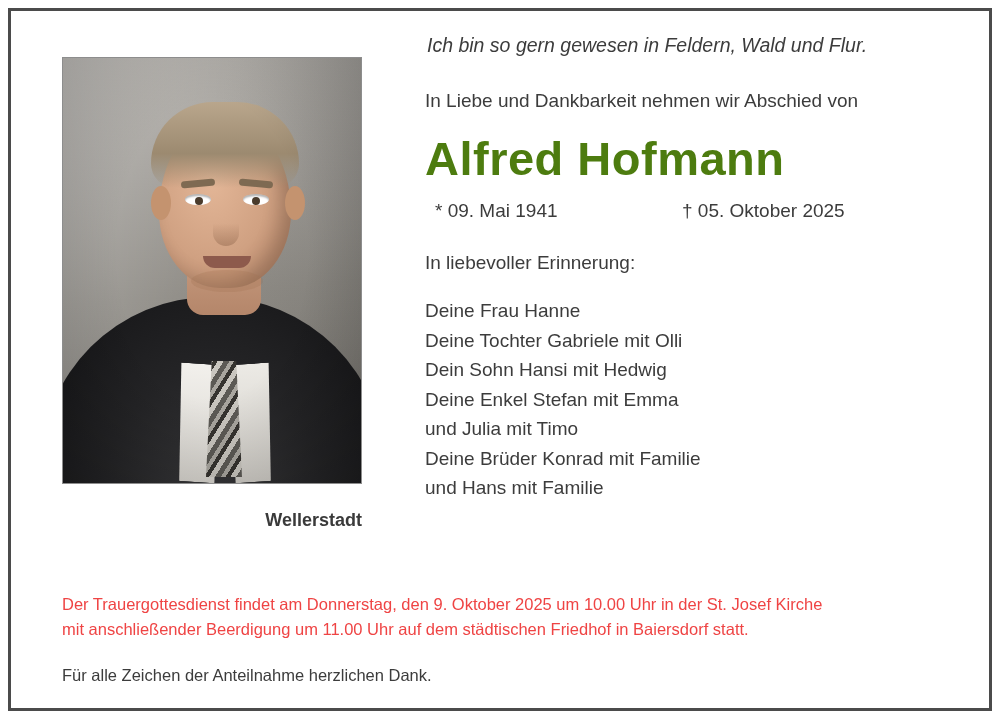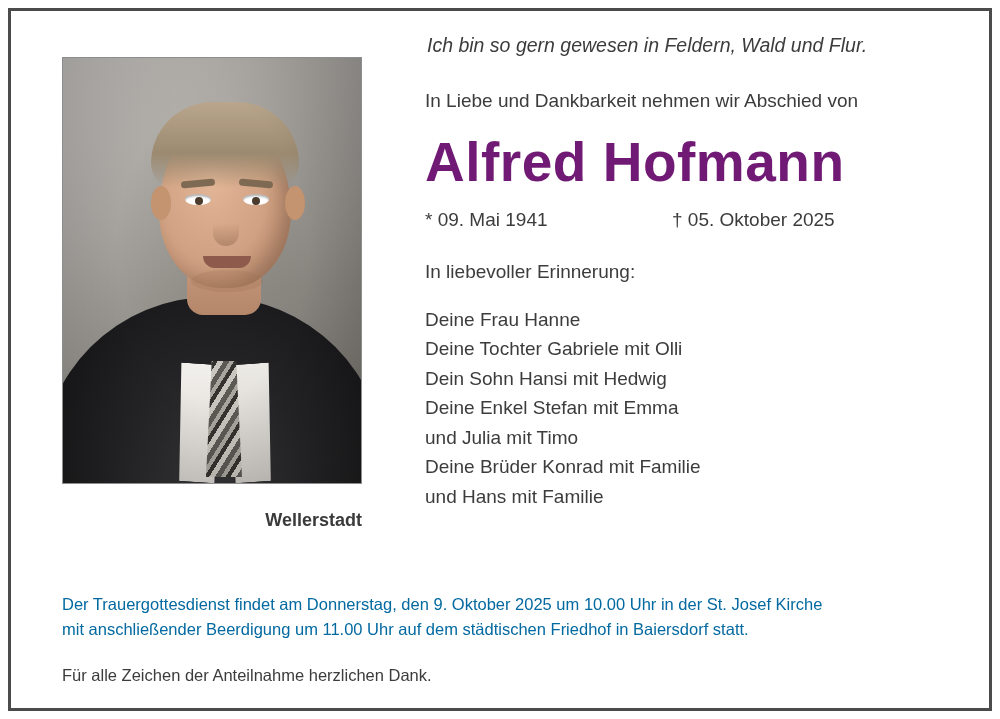--- a/index.html
+++ b/index.html
@@ -234,34 +234,34 @@
     margin-left: 2px;
   }
   .verse div + div { margin-top: 0px; }
   .intro {
     margin-top: 30px;
     font-size: 19px;
     color: #3c3c3c;
   }
   .name {
     margin-top: 22px;
-    font-size: 55px;
+    font-size: 47px;
     font-weight: bold;
     letter-spacing: 0.5px;
-    color: #701a75;
+    color: #4d7c0f;
     line-height: 1.05;
   }
   .dates {
     margin-top: 17px;
     font-size: 19px;
     color: #3c3c3c;
     display: flex;
     gap: 0;
   }
-  .dates .birth { width: 247px; }
+  .dates .birth { width: 247px; margin-left: 10px; }
   .memory {
     margin-top: 30px;
     font-size: 19px;
     color: #3c3c3c;
   }
   .family {
     margin-top: 22px;
     font-size: 19px;
     line-height: 29.5px;
     color: #3c3c3c;
@@ -269,21 +269,21 @@
   .family b { font-weight: normal; }
 
   
   .bottom {
     position: absolute;
     left: 62px;
     top: 592px;
     width: 880px;
     font-size: 16.5px;
     line-height: 25px;
-    color: #0369a1;
+    color: #ef4444;
   }
   .thanks {
     position: absolute;
     left: 62px;
     top: 666px;
     font-size: 16.5px;
     color: #3c3c3c;
   }
 </style>
 </head>

